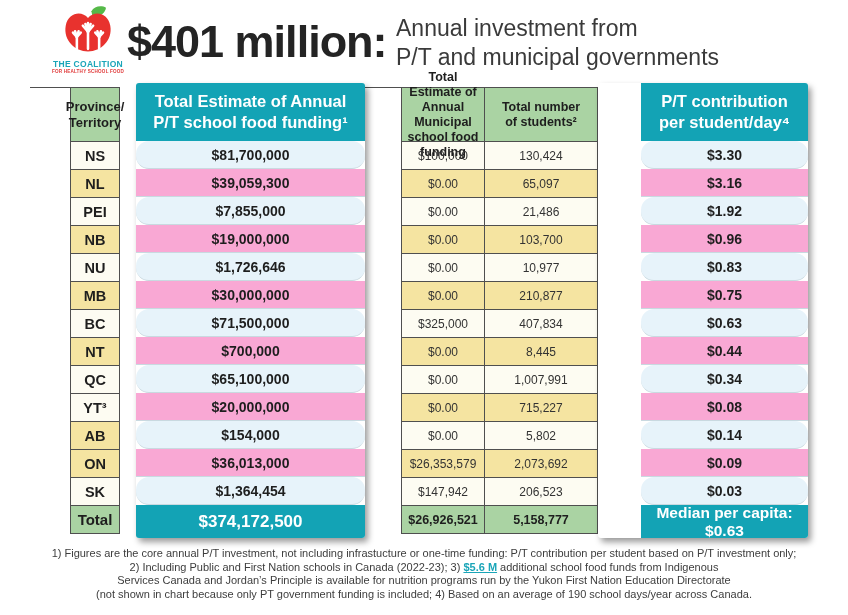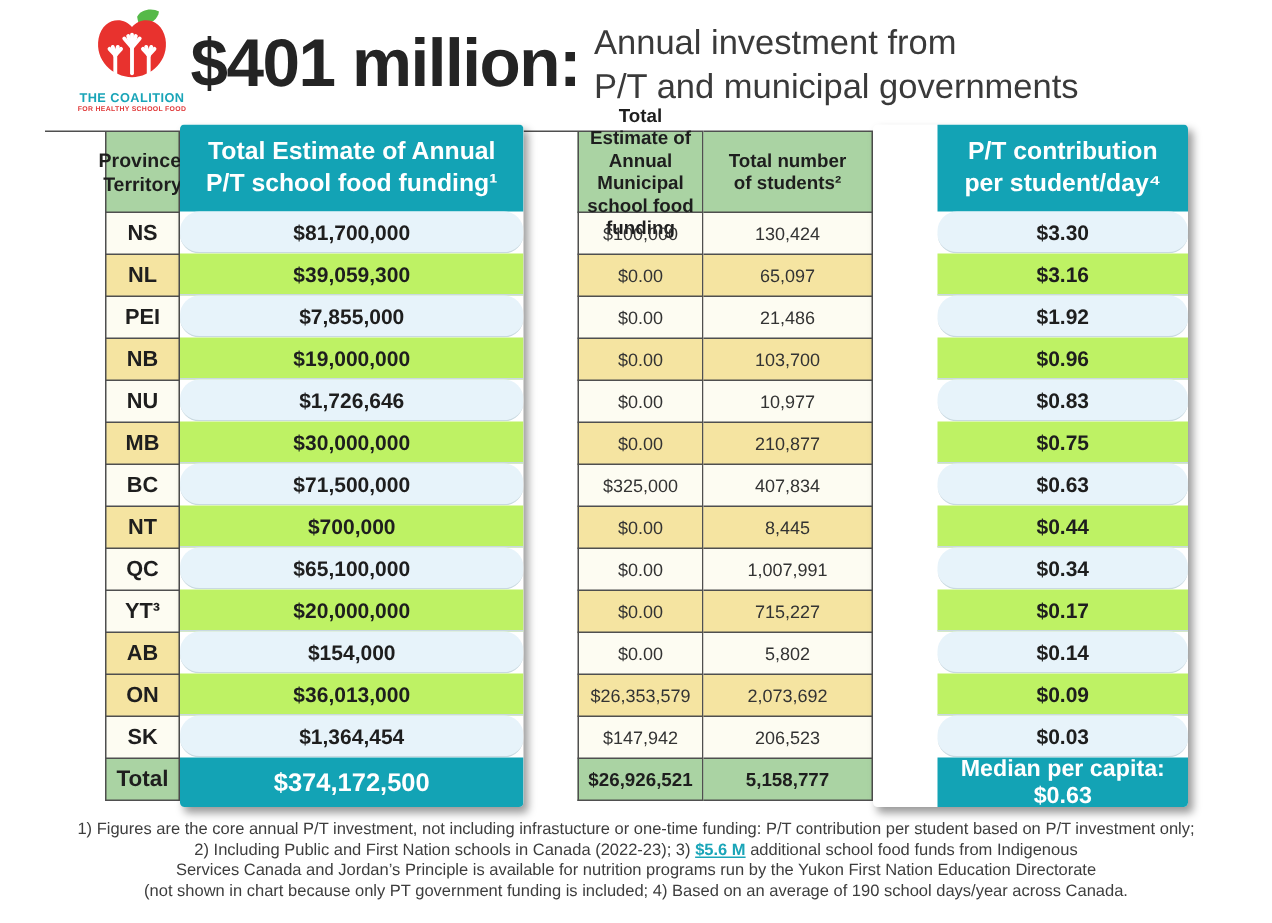--- a/index.html
+++ b/index.html
@@ -27,35 +27,35 @@
   
   .tbl { position:absolute; left:30px; top:87px; display:flex; align-items:flex-start; }
   .cell { display:flex; align-items:center; justify-content:center; text-align:center; }
   .pre  { white-space:pre-line; }
 
   .pcol { border-top:1px solid #4f4f4f; }
   .pcol .cell { border-left:1px solid #4f4f4f; border-right:1px solid #4f4f4f; border-bottom:1px solid #4f4f4f; }
   .pcol.no-left .cell { border-left:none; }
 
   .col-province { width:90px;padding-left:40px; }
-  .col-pt       { width:229px; }
+  .col-pt       { width:229px;margin-left:16px; }
   .col-mun      { width:120px;padding-left:36px; }
   .col-stu      { width:113px; }
   .col-day      { width:210px;padding-left:43px; }
 
   .h-head  { height:54px; }
   .h-row   { height:28px; }
   .h-total { height:28px; }
 
   .green  { background:#aad3a3; }
   .cream  { background:#fdfcf2; }
   .yellow { background:#f5e4a1; }
   .teal   { background:#13a3b5; color:#ffffff; }
   .lblue  { background:#e7f3fa;border-radius:13px; }
-  .mblue  { background:#bef264; }
+  .mblue  { background:#f9a8d4; }
 
   .card {
     position:relative; z-index:2; margin-top:-4px;
     border-radius:3px; overflow:hidden;
     box-shadow:3px 4px 6px rgba(0,0,0,0.40);
     background:#fff;
   }
   .card .h-head  { height:58px; }
   .card .h-total { height:33px; }
   .card .data { border-bottom:1px solid #c9d9e0; }
@@ -206,21 +206,21 @@
 per student/day⁴</div>
     <div class="cell h-row lblue day-cell data">$3.30</div>
     <div class="cell h-row mblue day-cell data">$3.16</div>
     <div class="cell h-row lblue day-cell data">$1.92</div>
     <div class="cell h-row mblue day-cell data">$0.96</div>
     <div class="cell h-row lblue day-cell data">$0.83</div>
     <div class="cell h-row mblue day-cell data">$0.75</div>
     <div class="cell h-row lblue day-cell data">$0.63</div>
     <div class="cell h-row mblue day-cell data">$0.44</div>
     <div class="cell h-row lblue day-cell data">$0.34</div>
-    <div class="cell h-row mblue day-cell data">$0.17</div>
+    <div class="cell h-row mblue day-cell data">$0.08</div>
     <div class="cell h-row lblue day-cell data">$0.14</div>
     <div class="cell h-row mblue day-cell data">$0.09</div>
     <div class="cell h-row lblue day-cell data">$0.03</div>
     <div class="cell h-total teal total-med">Median per capita: $0.63</div>
   </div>
 </div>
 
 <div class="notes">
   <div>1) Figures are the core annual P/T investment, not including infrastucture or one-time funding: P/T contribution per student based on P/T investment only;</div>
   <div><span>2) Including Public and First Nation schools in Canada (2022-23); 3) </span><span class="note-link">$5.6 M</span><span> additional school food funds from Indigenous</span></div>

